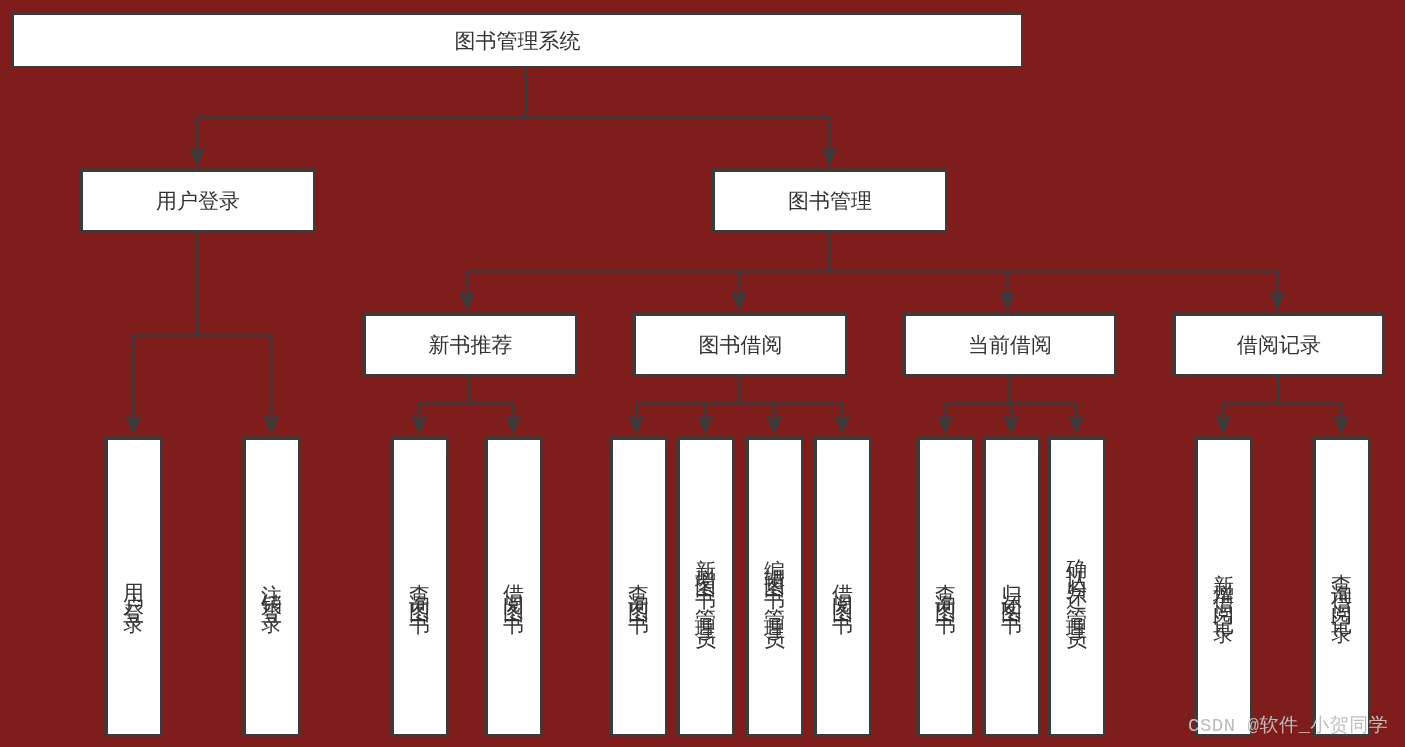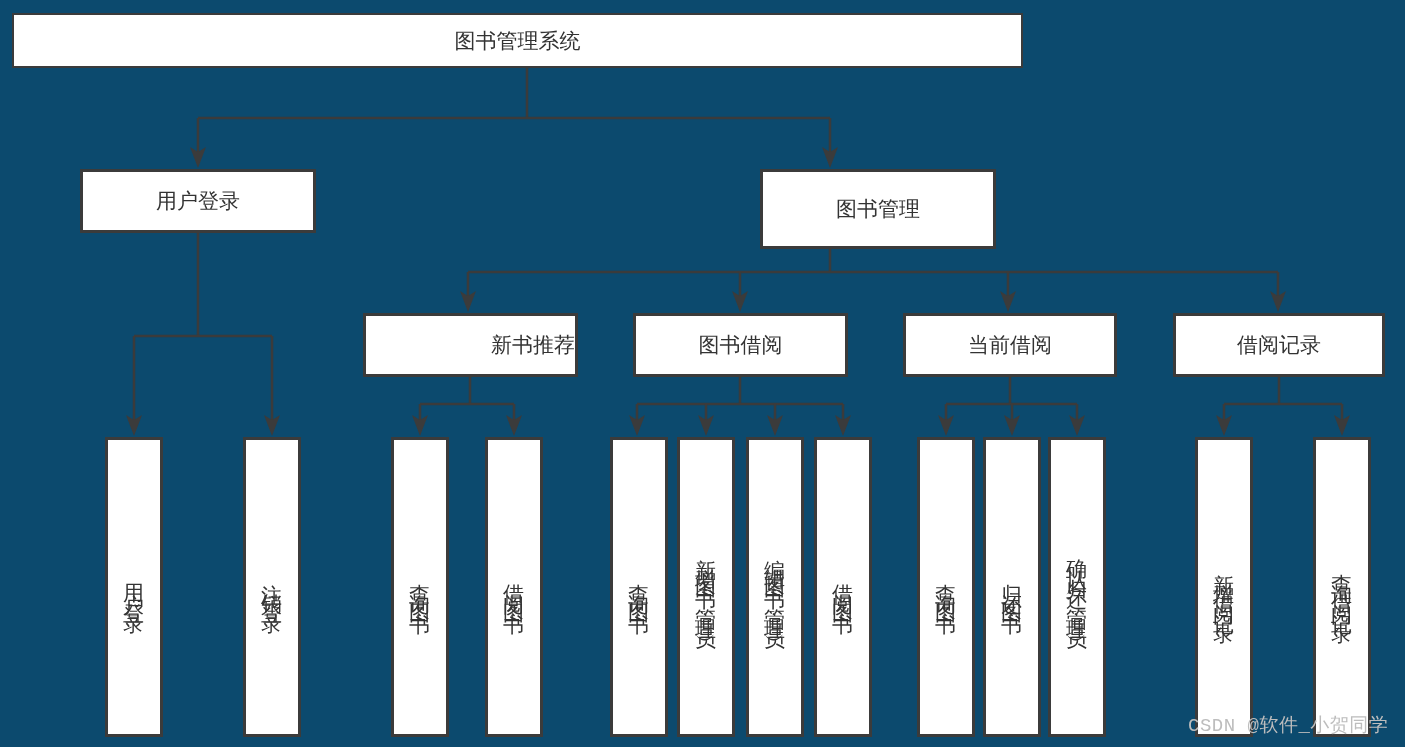--- a/index.html
+++ b/index.html
@@ -5,21 +5,21 @@
   html, body {
     margin: 0;
     padding: 0;
     background: #ffffff;
     font-family: "Liberation Sans", sans-serif;
   }
   .canvas {
     position: relative;
     width: 1405px;
     height: 747px;
-    background: #0c4a6e;
+    background: #7f1d1d;
     overflow: hidden;
   }
   svg.connectors {
     position: absolute;
     left: 0;
     top: 0;
     z-index: 1;
   }
   .node {
     position: absolute;
@@ -120,25 +120,25 @@
       <polygon points="1334,415 1342,420 1350,415 1342,436" fill="#3b3b3b"></polygon>
     </svg>
 
   <div class="node top" style="left:12px; top:13px; width:1011px; height:55px;">
     <span>图书管理系统</span>
   </div>
 
   <div class="node" style="left:80px; top:169px; width:236px; height:64px;">
     <span>用户登录</span>
   </div>
-  <div class="node" style="left:712px; top:169px; width:236px; height:80px;margin-left:48px;">
+  <div class="node" style="left:712px; top:169px; width:236px; height:64px;">
     <span>图书管理</span>
   </div>
 
-  <div class="node" style="left:363px; top:313px; width:215px; height:64px;justify-content:flex-end;">
+  <div class="node" style="left:363px; top:313px; width:215px; height:64px;">
     <span>新书推荐</span>
   </div>
   <div class="node" style="left:633px; top:313px; width:215px; height:64px;font-family:Liberation Serif, serif;">
     <span>图书借阅</span>
   </div>
   <div class="node" style="left:903px; top:313px; width:214px; height:64px;">
     <span>当前借阅</span>
   </div>
   <div class="node" style="left:1173px; top:313px; width:212px; height:64px;">
     <span>借阅记录</span>

